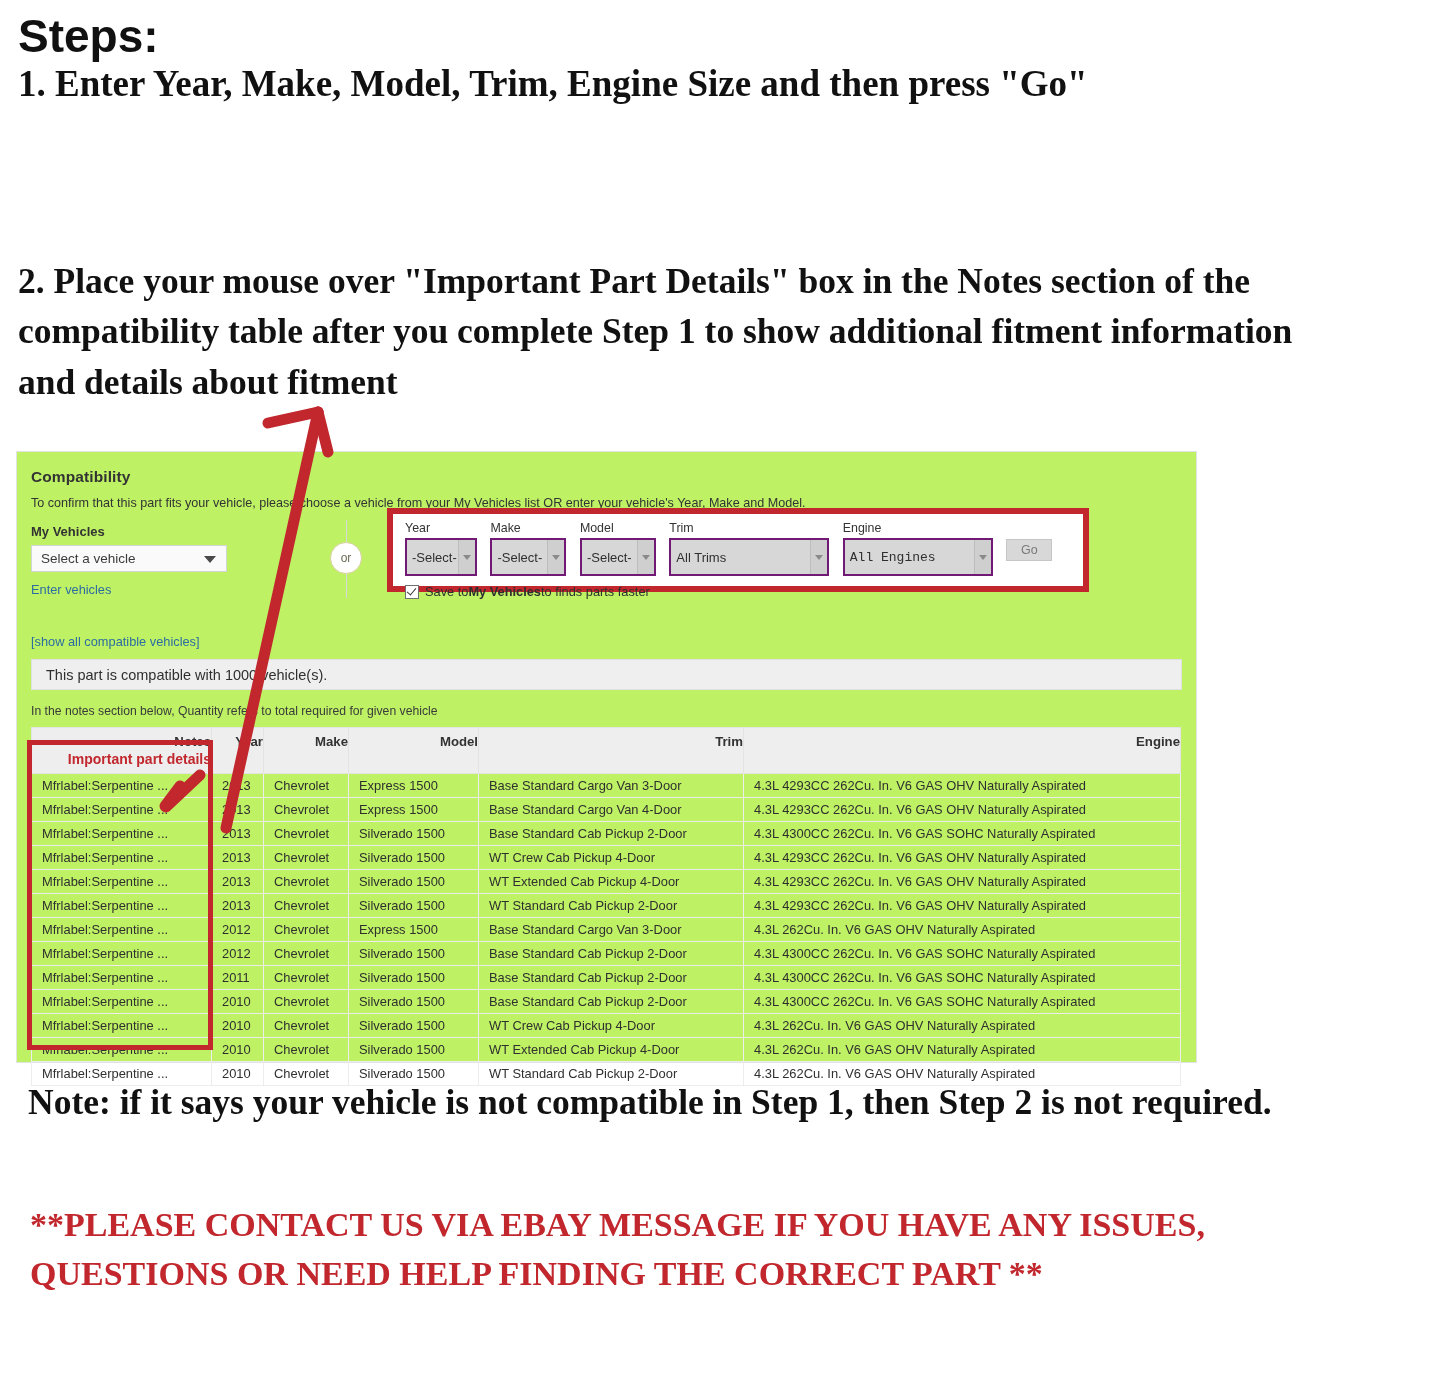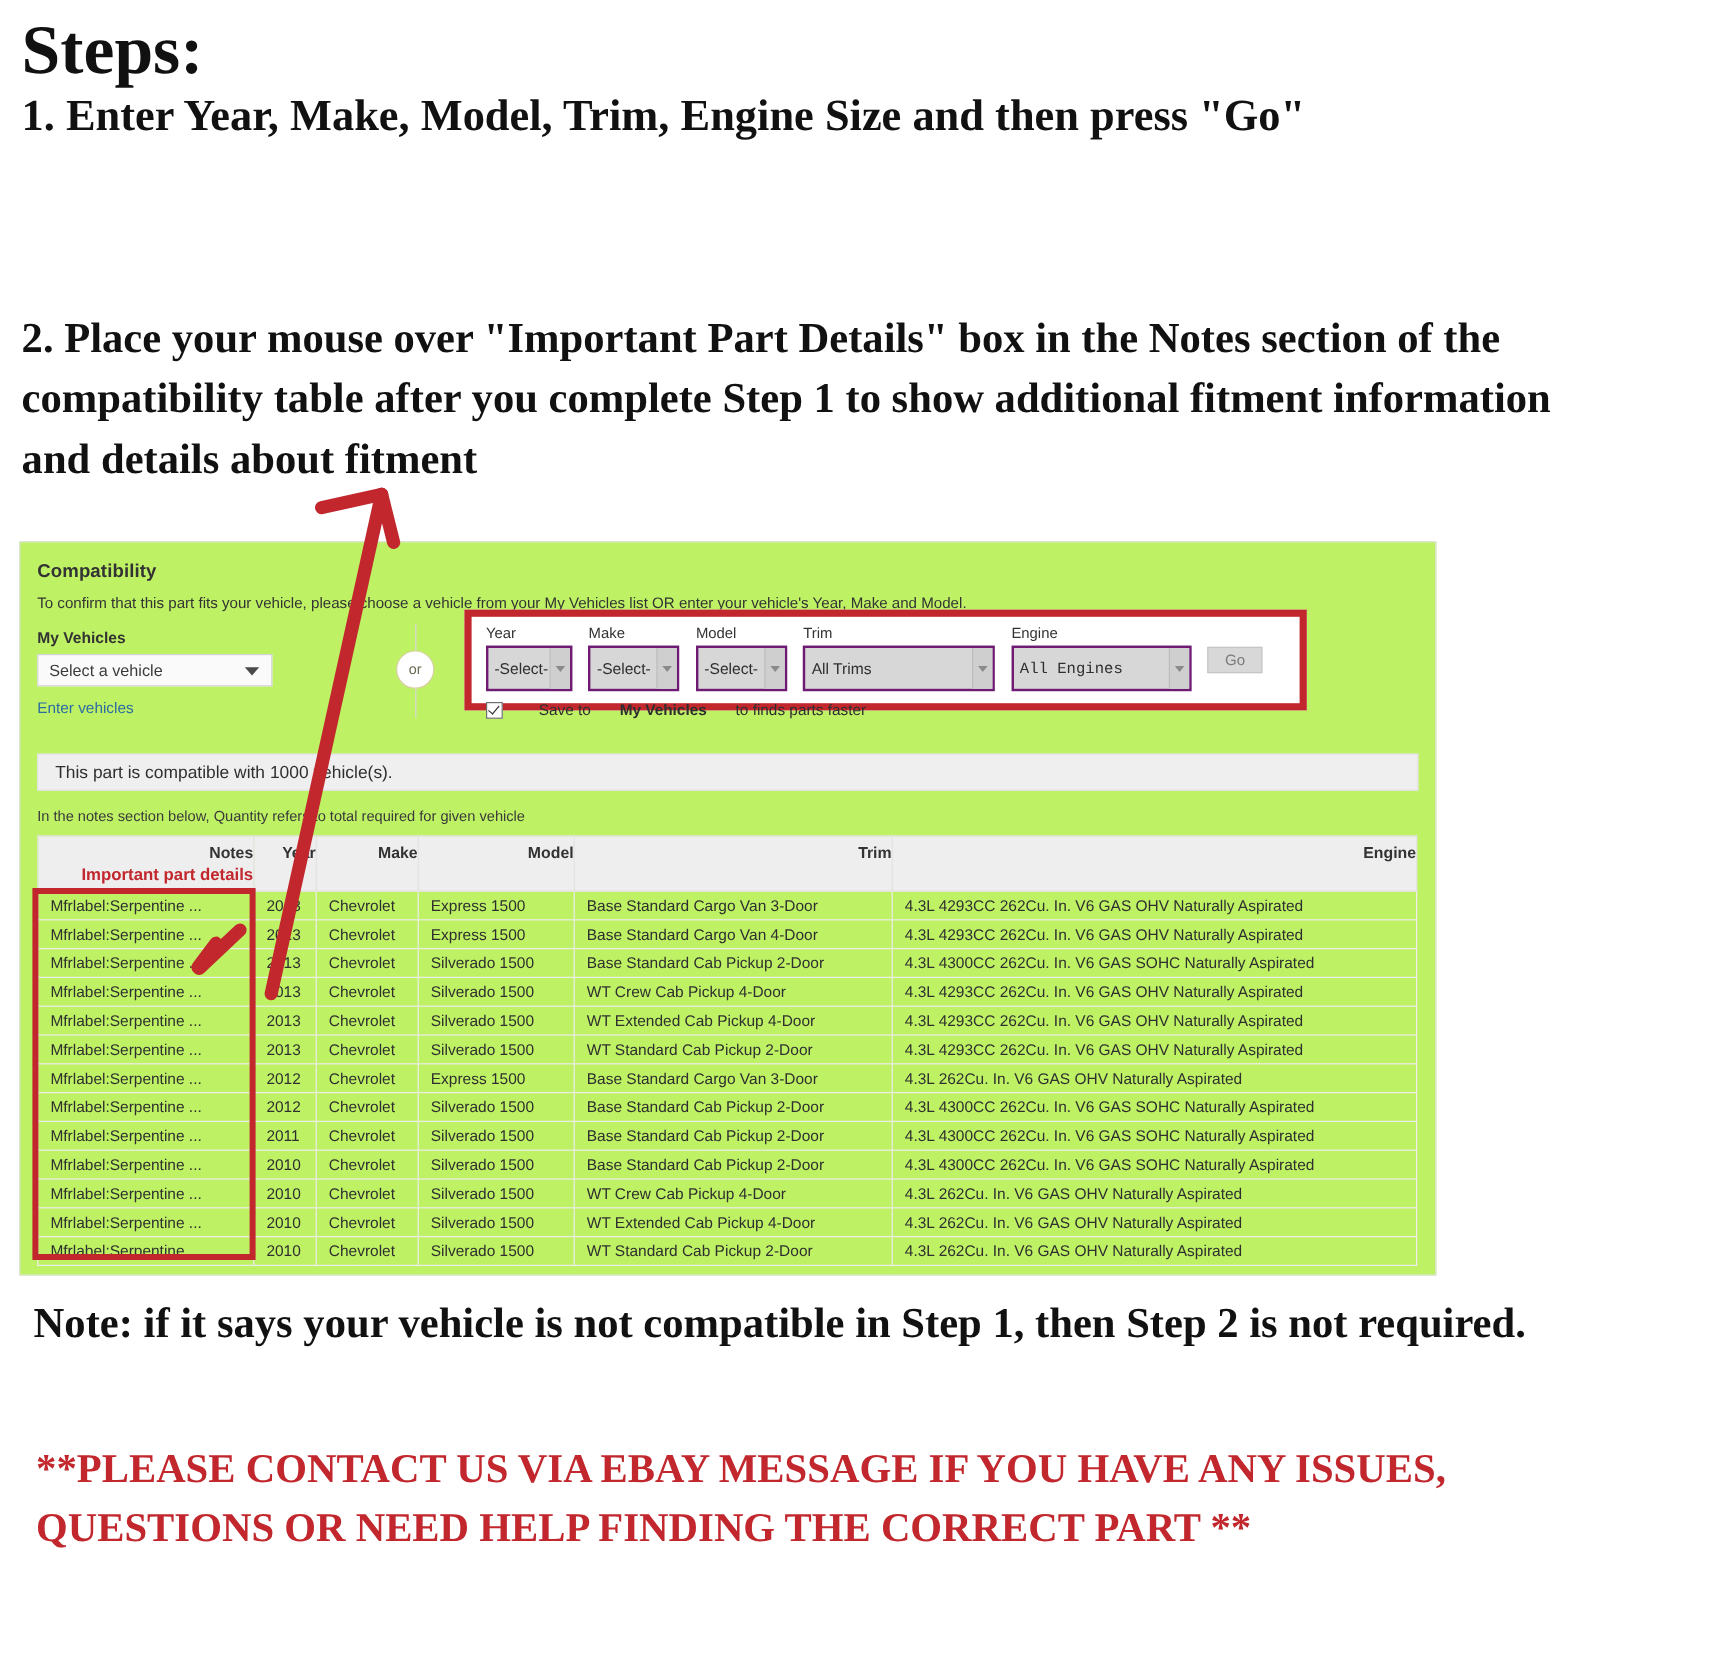--- a/index.html
+++ b/index.html
@@ -26,23 +26,23 @@
     font-family: "Liberation Serif", serif;
     font-weight: bold;
     font-size: 54px;
     color: #d92121;
     line-height: 1.0;
     letter-spacing: -0.5px;
     margin: 0 0 4px 0;
     white-space: nowrap;
   }
   .steps-label {
-    font-family: Liberation Serif, serif;
-    font-weight: bold;
-    font-size: 58px;
+    font-family: Liberation Sans, sans-serif;
+    font-weight: bold;
+    font-size: 46px;
     color: #111111;
     line-height: 1.05;
     margin: 4px 0 2px 0;
   }
   .step-one {
     font-family: "Liberation Serif", serif;
     font-weight: bold;
     font-size: 37px;
     color: #111111;
     line-height: 1.1;
@@ -250,21 +250,20 @@
     box-sizing: border-box;
   }
 
   .save-row {
     margin-top: 8px;
     margin-left: 12px;
     font-size: 12.8px;
     color: #2f2f2f;
     display: flex;
     align-items: center;
-    gap: 24px;
   }
   .chk {
     width: 12px;
     height: 12px;
     border: 1px solid #6f6f6f;
     background: #ffffff;
     margin-right: 6px;
     position: relative;
     flex: 0 0 auto;
   }
@@ -472,20 +471,21 @@
         <div class="save-row">
           <span class="chk"></span>
           <span>Save to </span>
             <b>My Vehicles</b>
             <span> to finds parts faster</span>
         </div>
       </div>
 
     </div>
 
+    <div class="show-all">[show all compatible vehicles]</div>
 
     <div class="compat-banner">This part is compatible with 1000 vehicle(s).</div>
 
     <div class="qty-note">In the notes section below, Quantity refers to total required for given vehicle</div>
 
     <table class="fitment">
       <thead>
         <tr>
           <th class="col-notes">
             <span>Notes</span>

